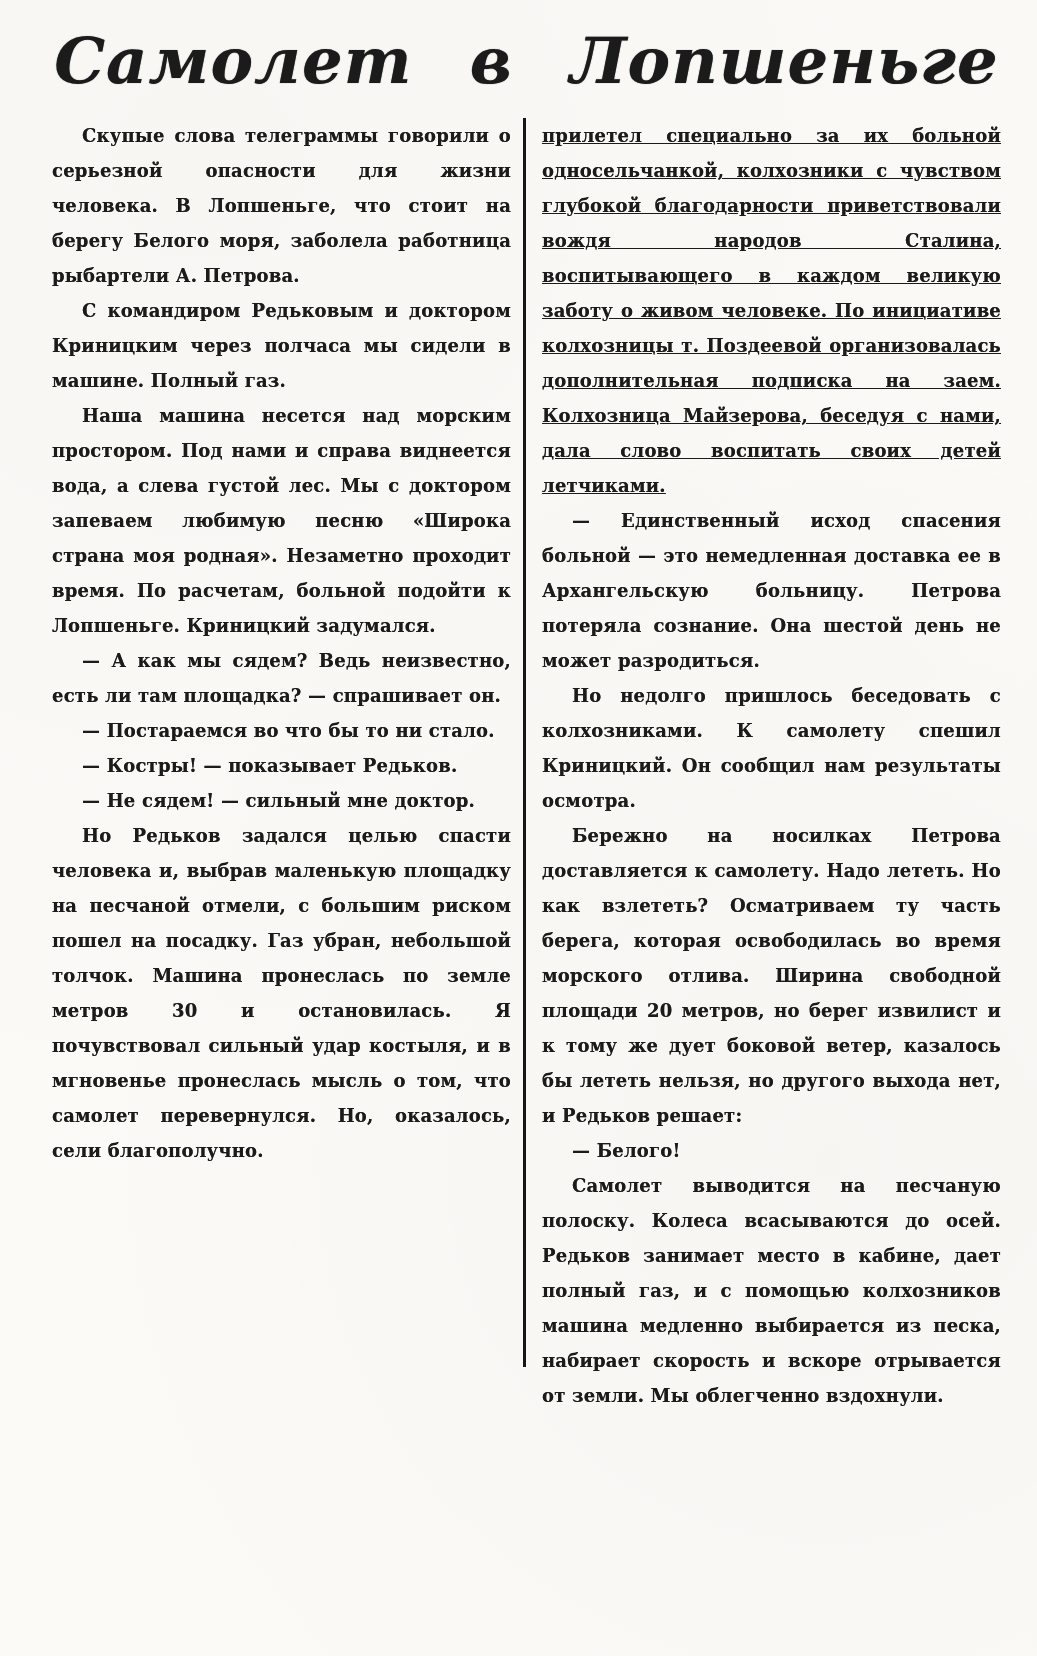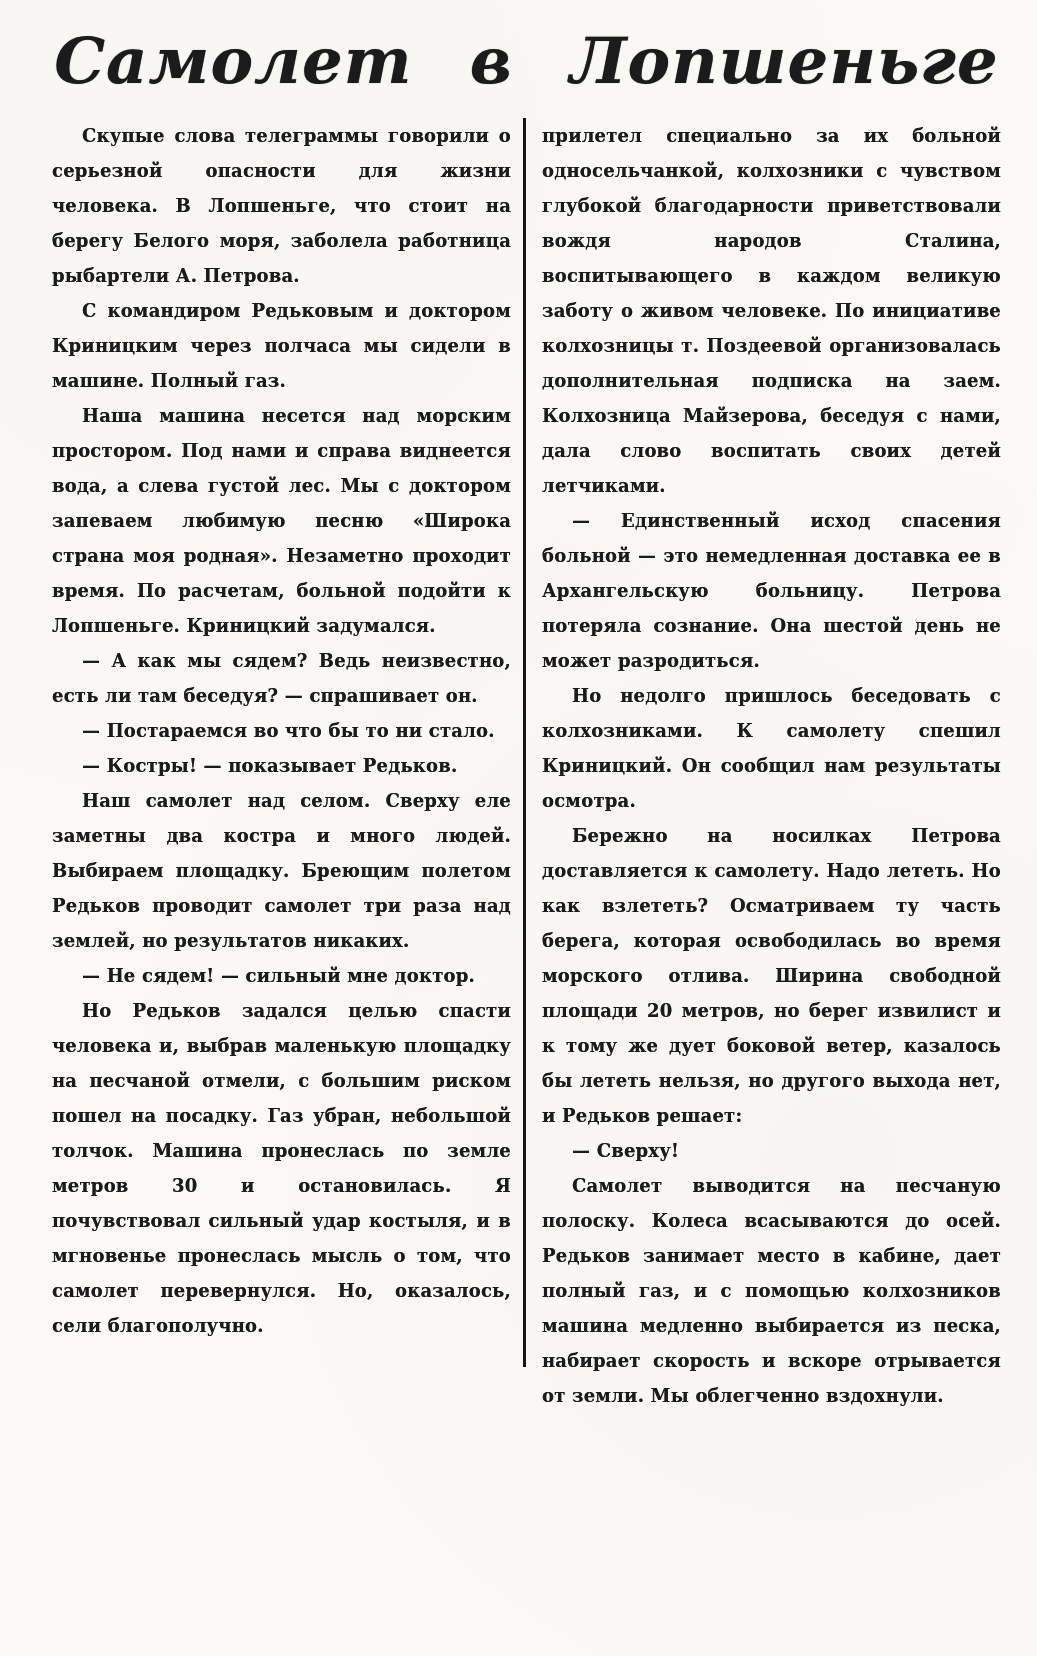--- a/index.html
+++ b/index.html
@@ -51,50 +51,49 @@
   .col-right { padding-left: 16px; }
   .para {
     margin: 0;
     font-size: 18px;
     line-height: 35px;
     font-weight: bold;
     letter-spacing: 0.2px;
     text-indent: 30px;
     text-shadow: 0 0 0.5px rgba(0,0,0,0.65);
   }
-  .para.no-indent { text-indent: 0; }
+  .para.no-indent { text-indent: 0; text-decoration: underline; }
 </style>
 </head>
 <body>
 
 <div class="page">
 
   <h1 class="headline">Самолет в Лопшеньге</h1>
 
   <div class="columns">
 
     <div class="col col-left">
       <p class="para">Скупые слова телеграммы говорили о серьезной опасности для жизни человека. В Лопшеньге, что стоит на берегу Белого моря, заболела работница рыбартели А. Петрова.</p>
       <p class="para">С командиром Редьковым и доктором Криницким через полчаса мы сидели в машине. Полный газ.</p>
       <p class="para">Наша машина несется над морским простором. Под нами и справа виднеется вода, а слева густой лес. Мы с доктором запеваем любимую песню «Широка страна моя родная». Незаметно проходит время. По расчетам, больной подойти к Лопшеньге. Криницкий задумался.</p>
-      <p class="para">— А как мы сядем? Ведь неизвестно, есть ли там беседуя? — спрашивает он.</p>
+      <p class="para">— А как мы сядем? Ведь неизвестно, есть ли там площадка? — спрашивает он.</p>
       <p class="para">— Постараемся во что бы то ни стало.</p>
       <p class="para">— Костры! — показывает Редьков.</p>
-      <p class="para">Наш самолет над селом. Сверху еле заметны два костра и много людей. Выбираем площадку. Бреющим полетом Редьков проводит самолет три раза над землей, но результатов никаких.</p>
       <p class="para">— Не сядем! — сильный мне доктор.</p>
       <p class="para">Но Редьков задался целью спасти человека и, выбрав маленькую площадку на песчаной отмели, с большим риском пошел на посадку. Газ убран, небольшой толчок. Машина пронеслась по земле метров 30 и остановилась. Я почувствовал сильный удар костыля, и в мгновенье пронеслась мысль о том, что самолет перевернулся. Но, оказалось, сели благополучно.</p>
 
     </div>
 
     <div class="divider"></div>
 
     <div class="col col-right">
       <p class="para no-indent">прилетел специально за их больной односельчанкой, колхозники с чувством глубокой благодарности приветствовали вождя народов Сталина, воспитывающего в каждом великую заботу о живом человеке. По инициативе колхозницы т. Поздеевой организовалась дополнительная подписка на заем. Колхозница Майзерова, беседуя с нами, дала слово воспитать своих детей летчиками.</p>
       <p class="para">— Единственный исход спасения больной — это немедленная доставка ее в Архангельскую больницу. Петрова потеряла сознание. Она шестой день не может разродиться.</p>
       <p class="para">Но недолго пришлось беседовать с колхозниками. К самолету спешил Криницкий. Он сообщил нам результаты осмотра.</p>
       <p class="para">Бережно на носилках Петрова доставляется к самолету. Надо лететь. Но как взлететь? Осматриваем ту часть берега, которая освободилась во время морского отлива. Ширина свободной площади 20 метров, но берег извилист и к тому же дует боковой ветер, казалось бы лететь нельзя, но другого выхода нет, и Редьков решает:</p>
-      <p class="para">— Сверху!</p>
+      <p class="para">— Белого!</p>
       <p class="para">Самолет выводится на песчаную полоску. Колеса всасываются до осей. Редьков занимает место в кабине, дает полный газ, и с помощью колхозников машина медленно выбирается из песка, набирает скорость и вскоре отрывается от земли. Мы облегченно вздохнули.</p>
 
     </div>
 
   </div>
 </div>
 
 </body></html>

